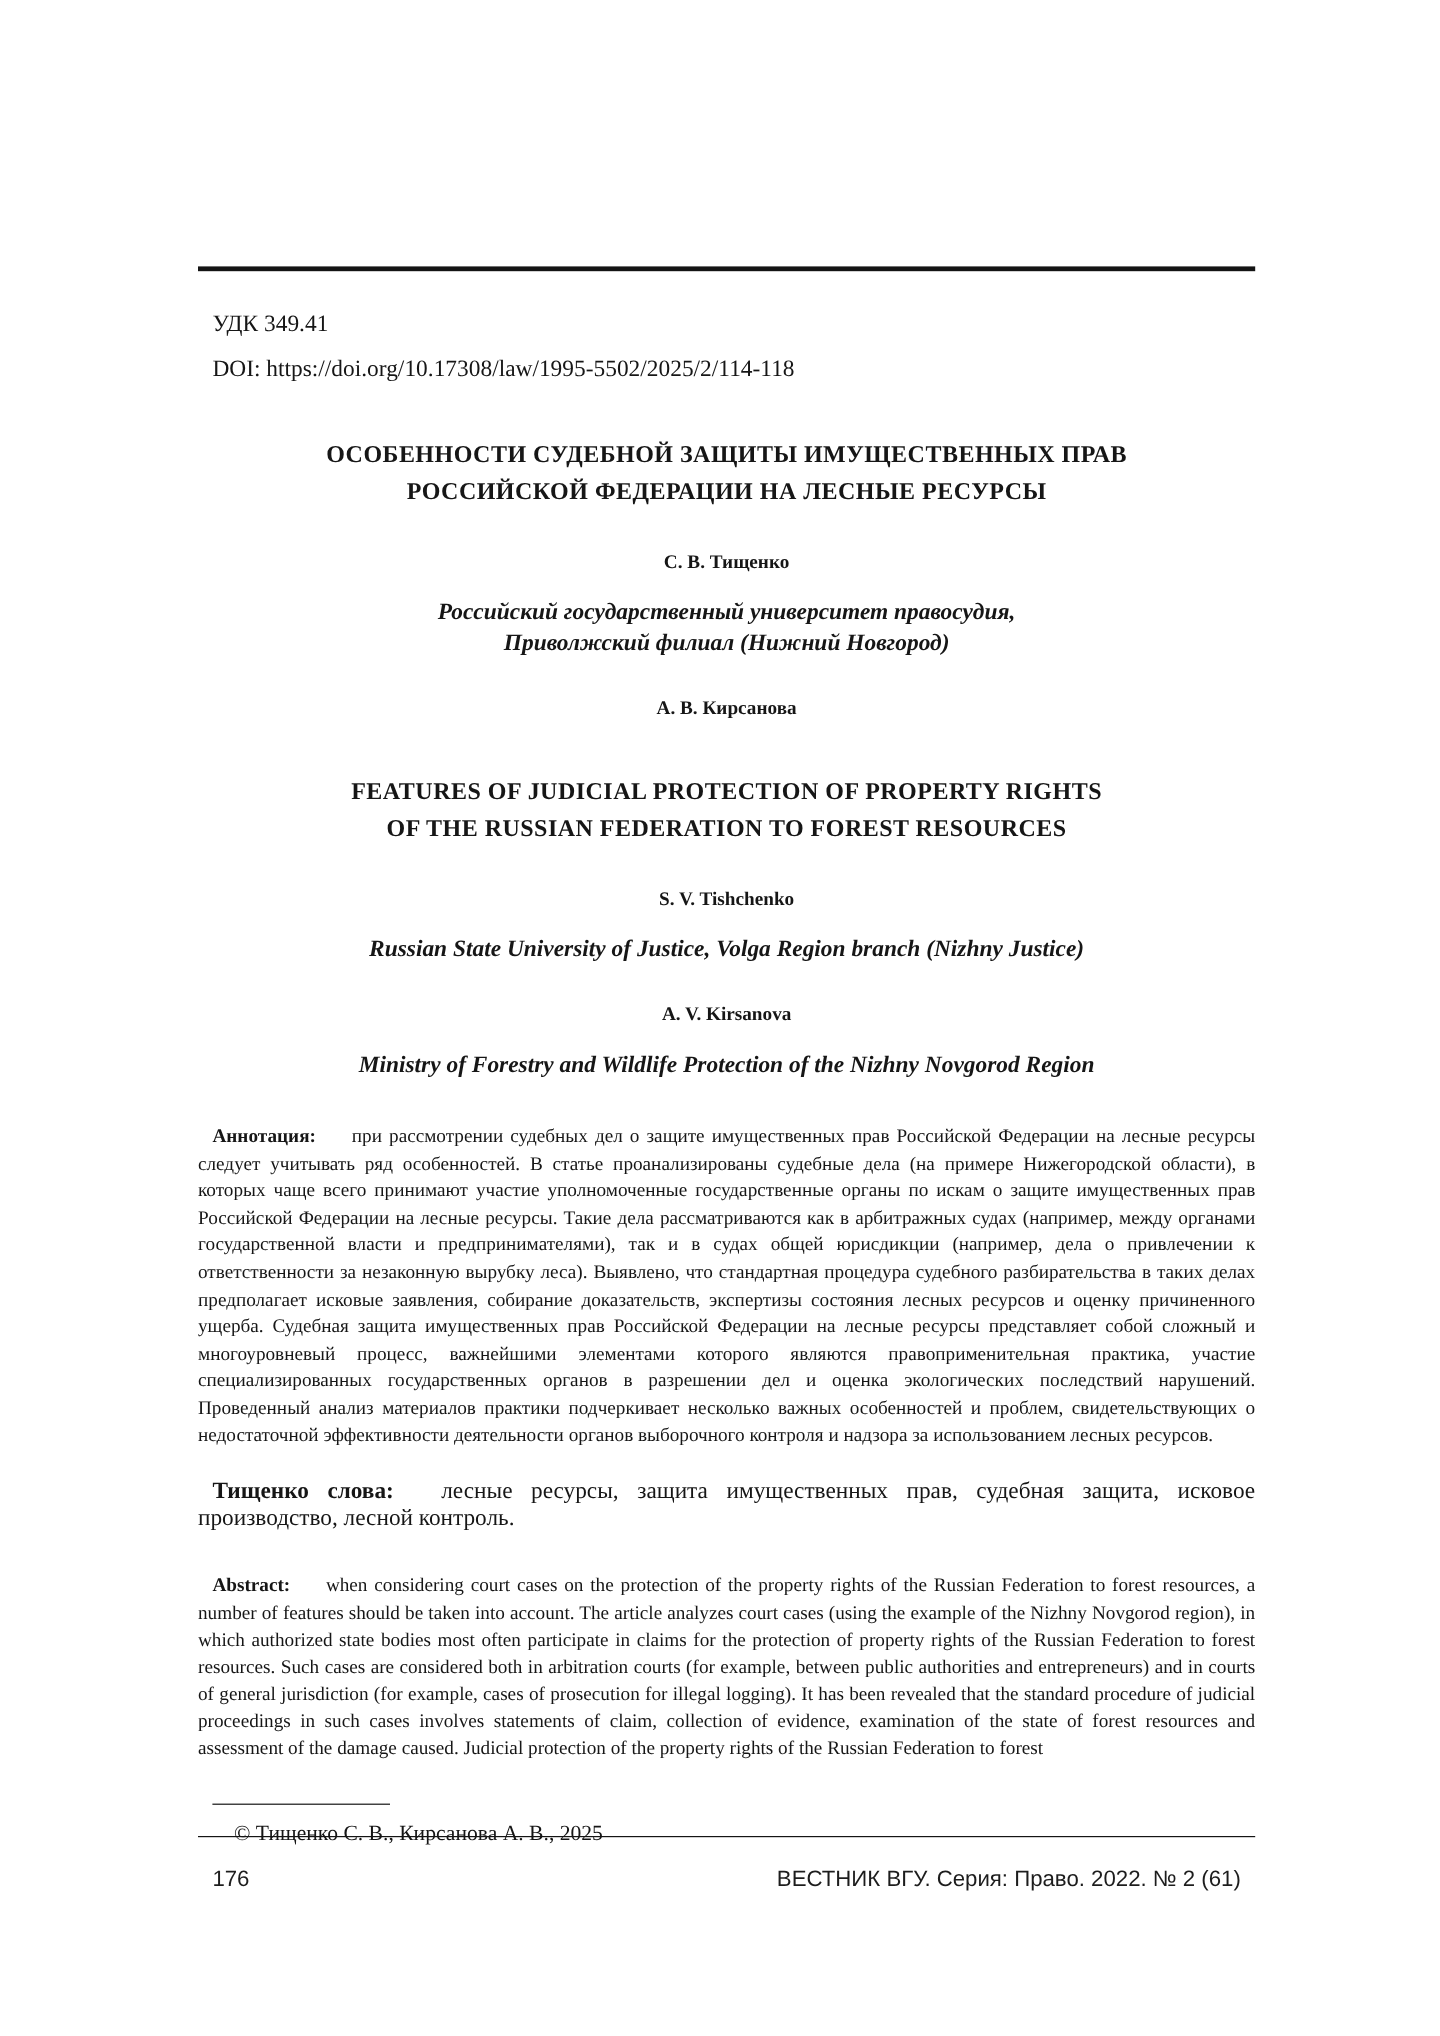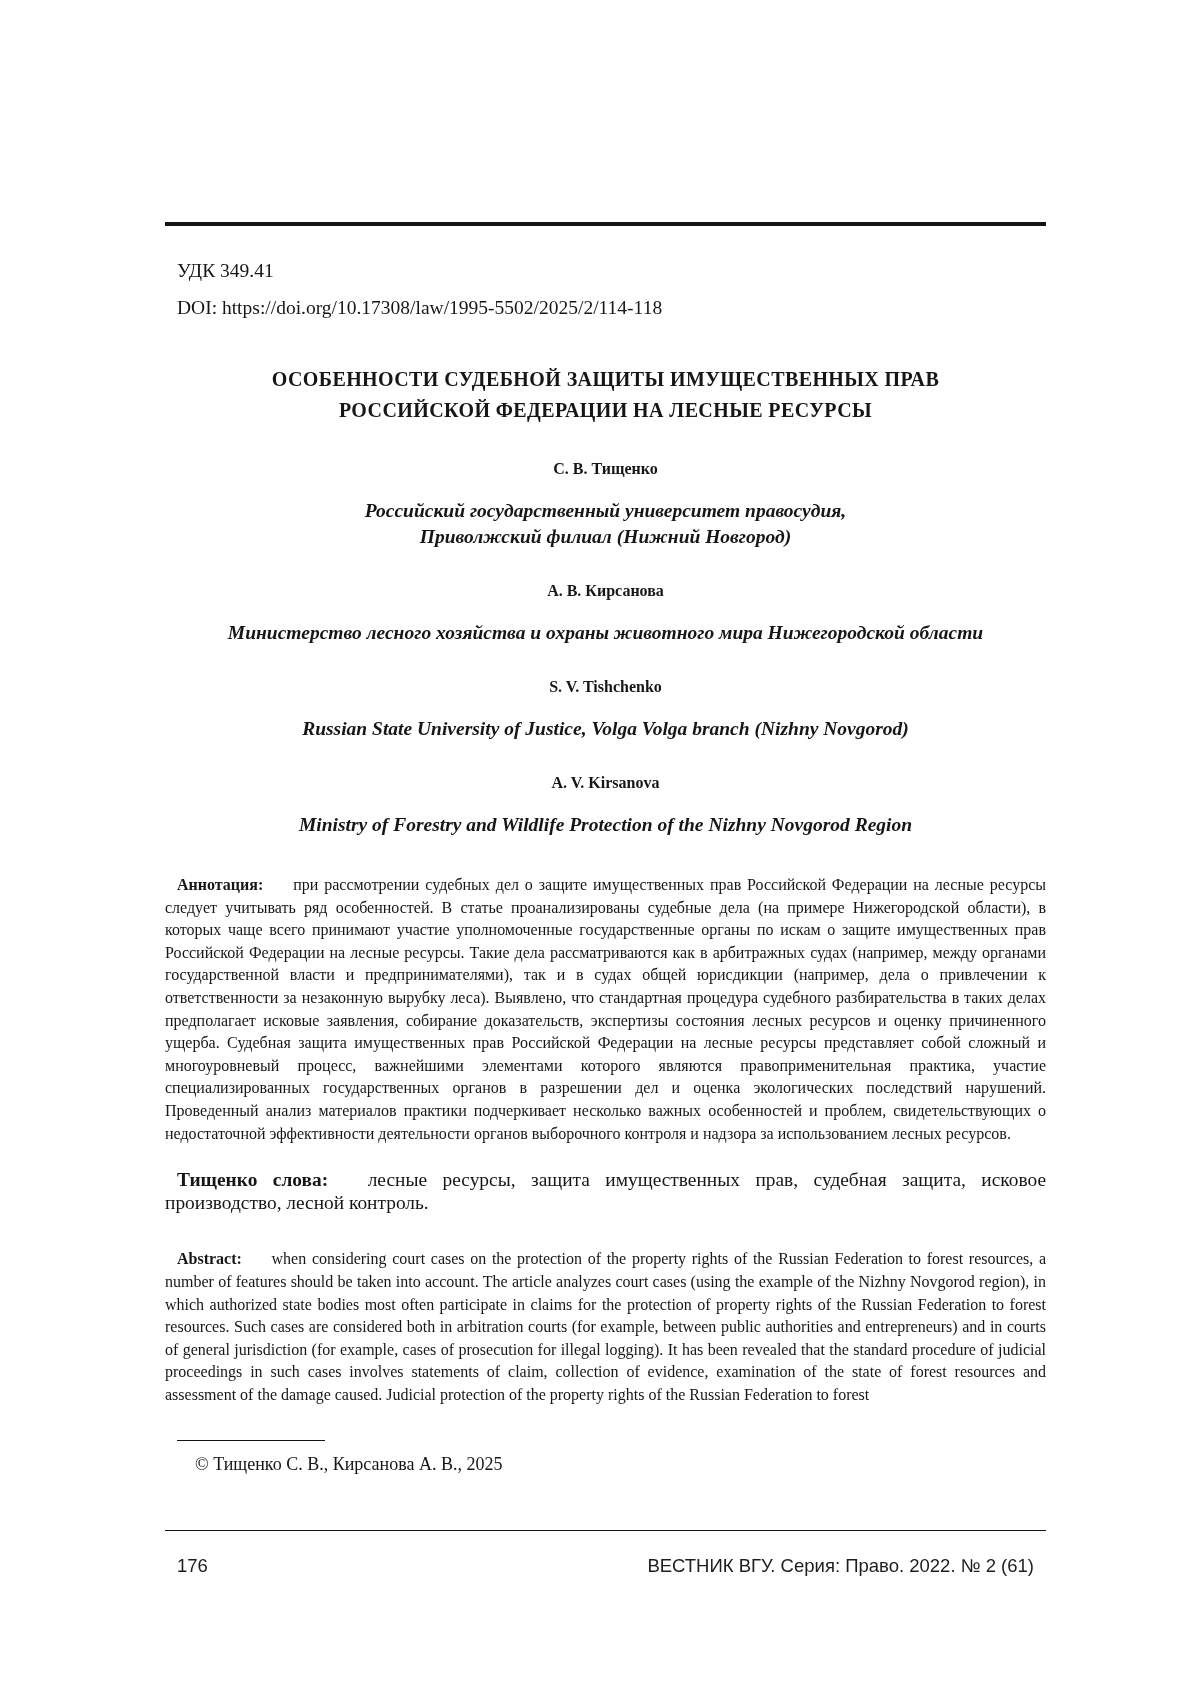--- a/index.html
+++ b/index.html
@@ -117,25 +117,26 @@
       <div class="meta-line">DOI: https://doi.org/10.17308/law/1995-5502/2025/2/114-118</div>
     </div>
 
     <h1 class="title">ОСОБЕННОСТИ СУДЕБНОЙ ЗАЩИТЫ ИМУЩЕСТВЕННЫХ ПРАВ
 РОССИЙСКОЙ ФЕДЕРАЦИИ НА ЛЕСНЫЕ РЕСУРСЫ</h1>
 
     <div class="author">С. В. Тищенко</div>
     <div class="affil">Российский государственный университет правосудия,
 Приволжский филиал (Нижний Новгород)</div>
     <div class="author">А. В. Кирсанова</div>
-    <div class="affil">Министерство лесного хозяйства и охраны животного мира Нижегородской области</div>
 
+    <h2 class="title title-en" lang="en">FEATURES OF JUDICIAL PROTECTION OF PROPERTY RIGHTS
+OF THE RUSSIAN FEDERATION TO FOREST RESOURCES</h2>
 
     <div class="author" lang="en">S. V. Tishchenko</div>
-    <div class="affil" lang="en">Russian State University of Justice, Volga Volga branch (Nizhny Novgorod)</div>
+    <div class="affil" lang="en">Russian State University of Justice, Volga Region branch (Nizhny Justice)</div>
     <div class="author" lang="en">A. V. Kirsanova</div>
     <div class="affil" lang="en">Ministry of Forestry and Wildlife Protection of the Nizhny Novgorod Region</div>
 
     <p class="abstract" lang="ru"><b class="label">Аннотация:</b> <span>при рассмотрении судебных дел о защите имущественных прав Российской Федерации на лесные ресурсы следует учитывать ряд особенностей. В статье проанализированы судебные дела (на примере Нижегородской области), в которых чаще всего принимают участие уполномоченные государственные органы по искам о защите имущественных прав Российской Федерации на лесные ресурсы. Такие дела рассматриваются как в арбитражных судах (например, между органами государственной власти и предпринимателями), так и в судах общей юрисдикции (например, дела о привлечении к ответственности за незаконную вырубку леса). Выявлено, что стандартная процедура судебного разбирательства в таких делах предполагает исковые заявления, собирание доказательств, экспертизы состояния лесных ресурсов и оценку причиненного ущерба. Судебная защита имущественных прав Российской Федерации на лесные ресурсы представляет собой сложный и многоуровневый процесс, важнейшими элементами которого являются правоприменительная практика, участие специализированных государственных органов в разрешении дел и оценка экологических последствий нарушений. Проведенный анализ материалов практики подчеркивает несколько важных особенностей и проблем, свидетельствующих о недостаточной эффективности деятельности органов выборочного контроля и надзора за использованием лесных ресурсов.</span></p>
 
     <p class="keywords" lang="ru"><b class="label">Тищенко слова:</b> <span>лесные ресурсы, защита имущественных прав, судебная защита, исковое производство, лесной контроль.</span></p>
 
     <p class="abstract abstract-en" lang="en"><b class="label">Abstract:</b> <span>when considering court cases on the protection of the property rights of the Russian Federation to forest resources, a number of features should be taken into account. The article analyzes court cases (using the example of the Nizhny Novgorod region), in which authorized state bodies most often participate in claims for the protection of property rights of the Russian Federation to forest resources. Such cases are considered both in arbitration courts (for example, between public authorities and entrepreneurs) and in courts of general jurisdiction (for example, cases of prosecution for illegal logging). It has been revealed that the standard procedure of judicial proceedings in such cases involves statements of claim, collection of evidence, examination of the state of forest resources and assessment of the damage caused. Judicial protection of the property rights of the Russian Federation to forest</span></p>
 
     <div class="footnote">

